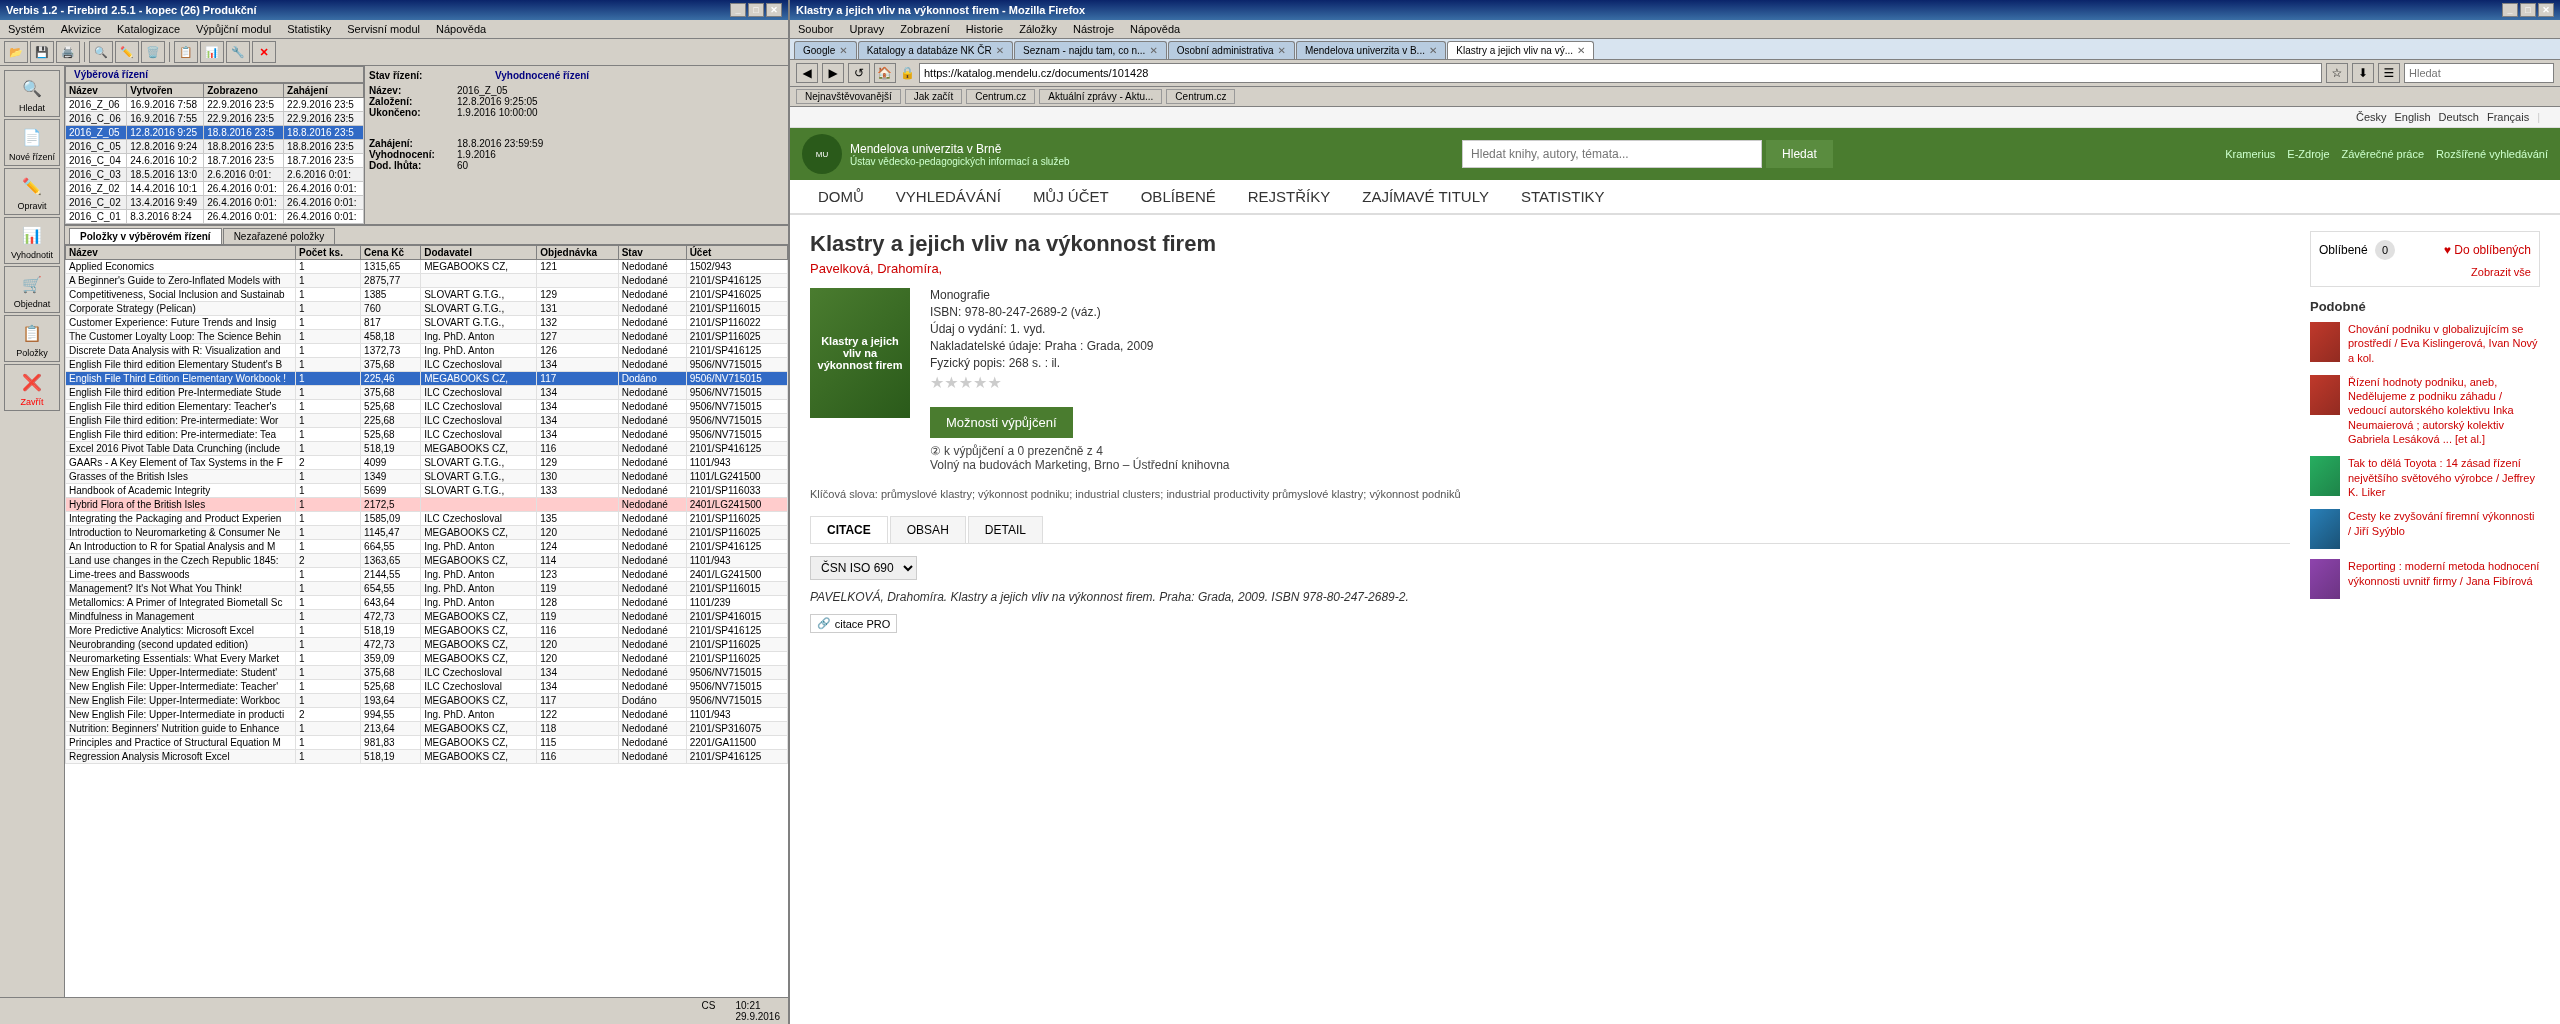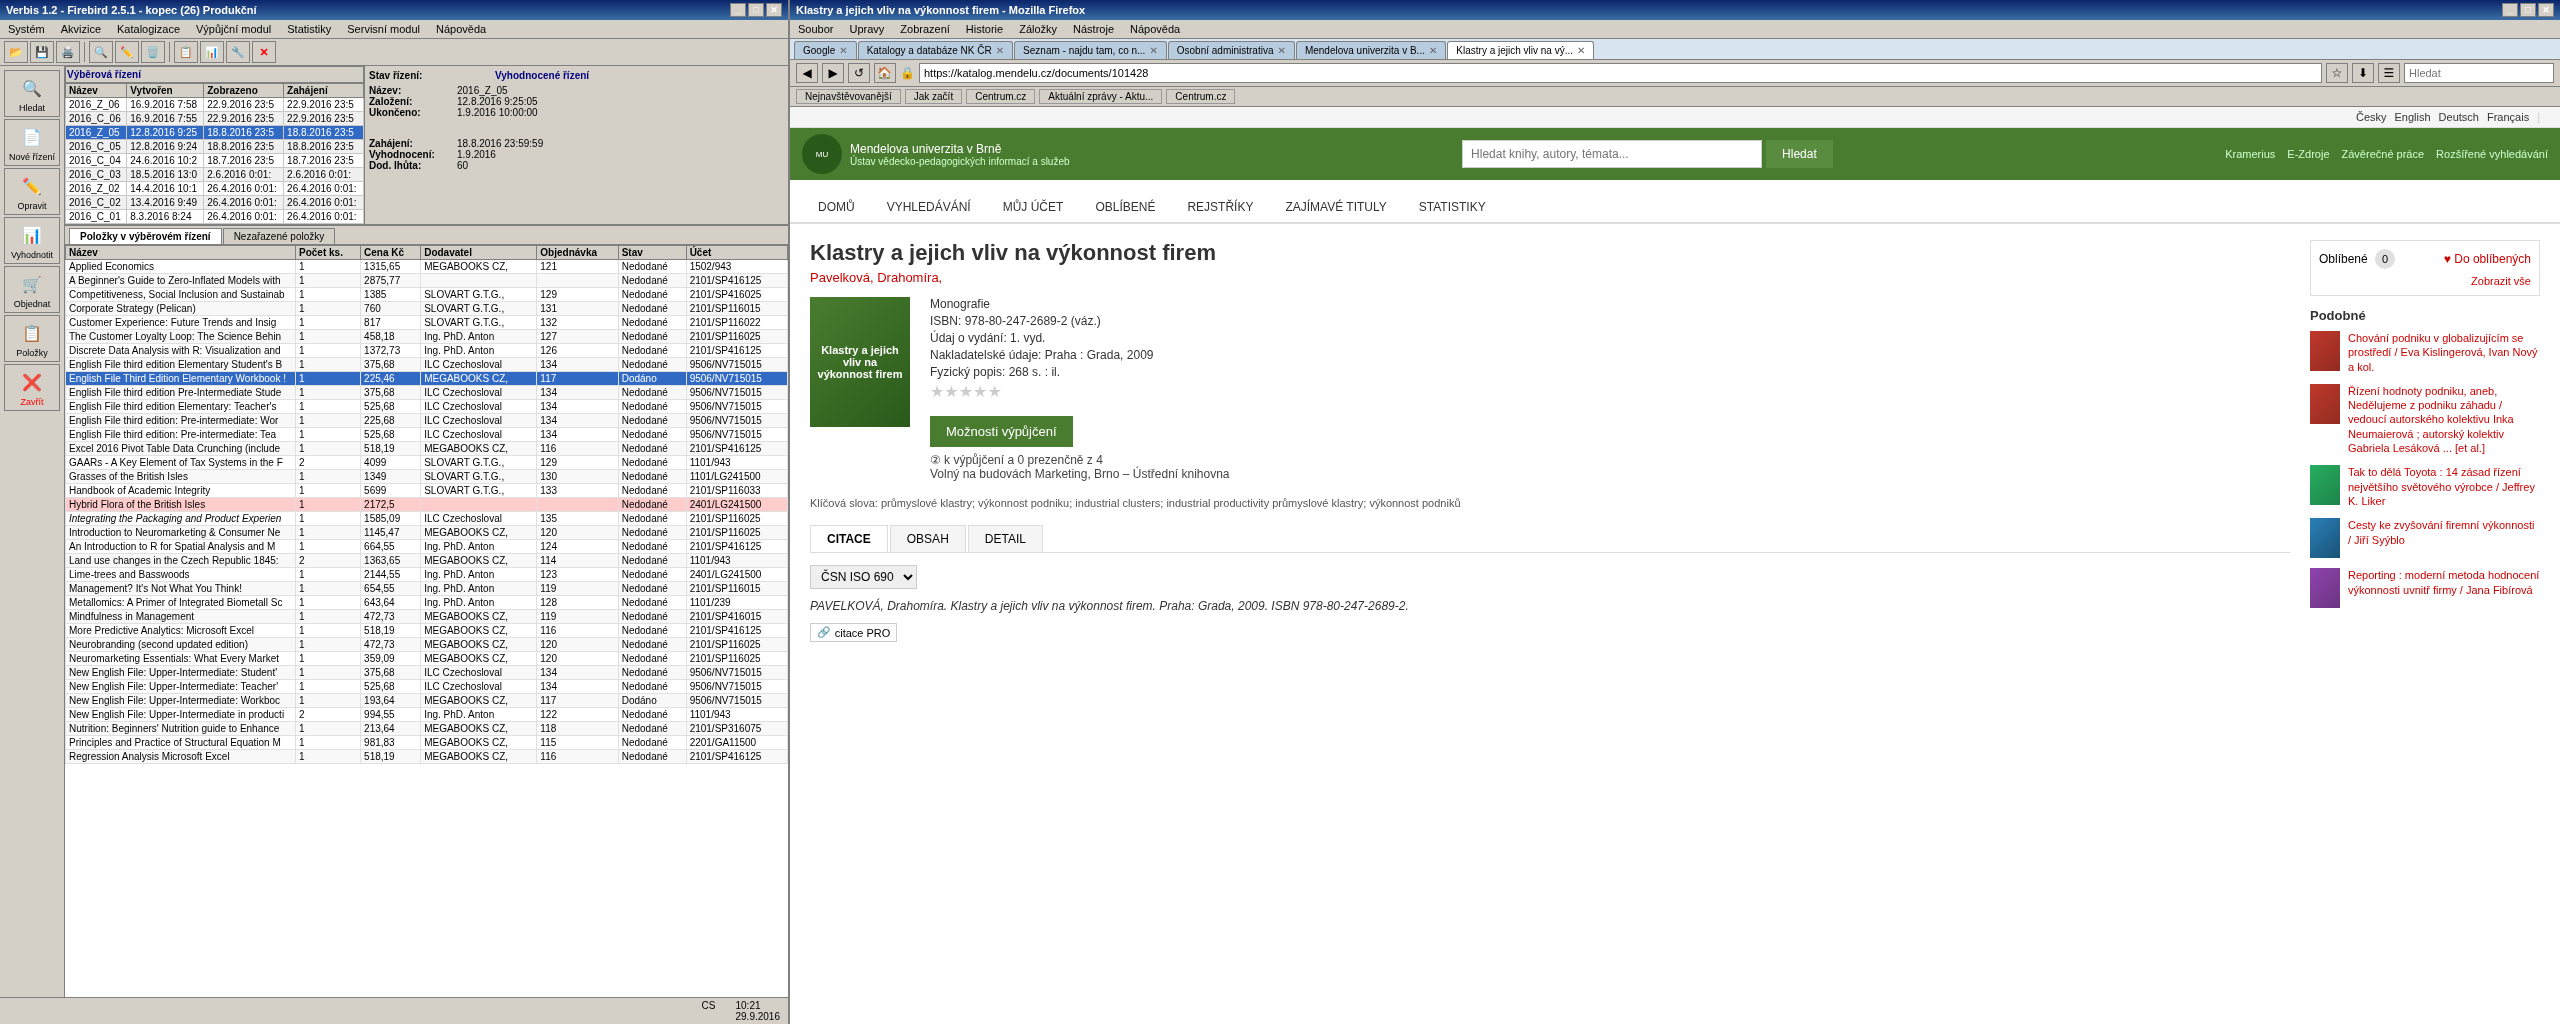--- a/index.html
+++ b/index.html
@@ -116,21 +116,21 @@
     }
 
     .selection-table {
       width: 300px;
       border-right: 1px solid #808080;
       overflow: hidden;
     }
     .selection-table-header {
       background: #d4d0c8;
       border: 1px solid #808080;
-      padding: 2px 1px;
+      padding: 2px 8px;
       font-size: 10px;
       font-weight: bold;
       display: flex;
       align-items: center;
       gap: 4px;
     }
     .selection-table-header span { color: #000080; }
     table.sel-table {
       width: 100%;
       border-collapse: collapse;
@@ -397,26 +397,25 @@
 
     .mendelu-nav {
       background: white;
       padding: 0 12px;
       display: flex;
       gap: 0;
       border-bottom: 2px solid #ddd;
     }
     .mendelu-nav-item {
       padding: 8px 16px;
-      font-size: 12px;
+      font-size: 15px;
       cursor: pointer;
       border-bottom: 2px solid transparent;
       margin-bottom: -2px;
       color: #333;
-      margin-top: 12px;
     }
 
     .mendelu-main-content {
       padding: 16px 20px;
       display: flex;
       gap: 20px;
     }
 
     .book-detail {
       flex: 1;
@@ -966,21 +965,21 @@
               <tr class="item-row-highlight">
     <td style="max-width:180px;">Hybrid Flora of the British Isles</td>
     <td>1</td>
     <td>2172,5</td>
     <td></td>
     <td></td>
     <td>Nedodané</td>
     <td>2401/LG241500</td>
   </tr>
               <tr class="item-row-normal">
-    <td style="max-width:180px;font-style:italic;">Integrating the Packaging and Product Experien</td>
+    <td style="max-width:180px;">Integrating the Packaging and Product Experien</td>
     <td>1</td>
     <td>1585,09</td>
     <td>ILC Czechosloval</td>
     <td>135</td>
     <td>Nedodané</td>
     <td>2101/SP116025</td>
   </tr>
               <tr class="item-row-normal">
     <td style="max-width:180px;">Introduction to Neuromarketing &amp; Consumer Ne</td>
     <td>1</td>

